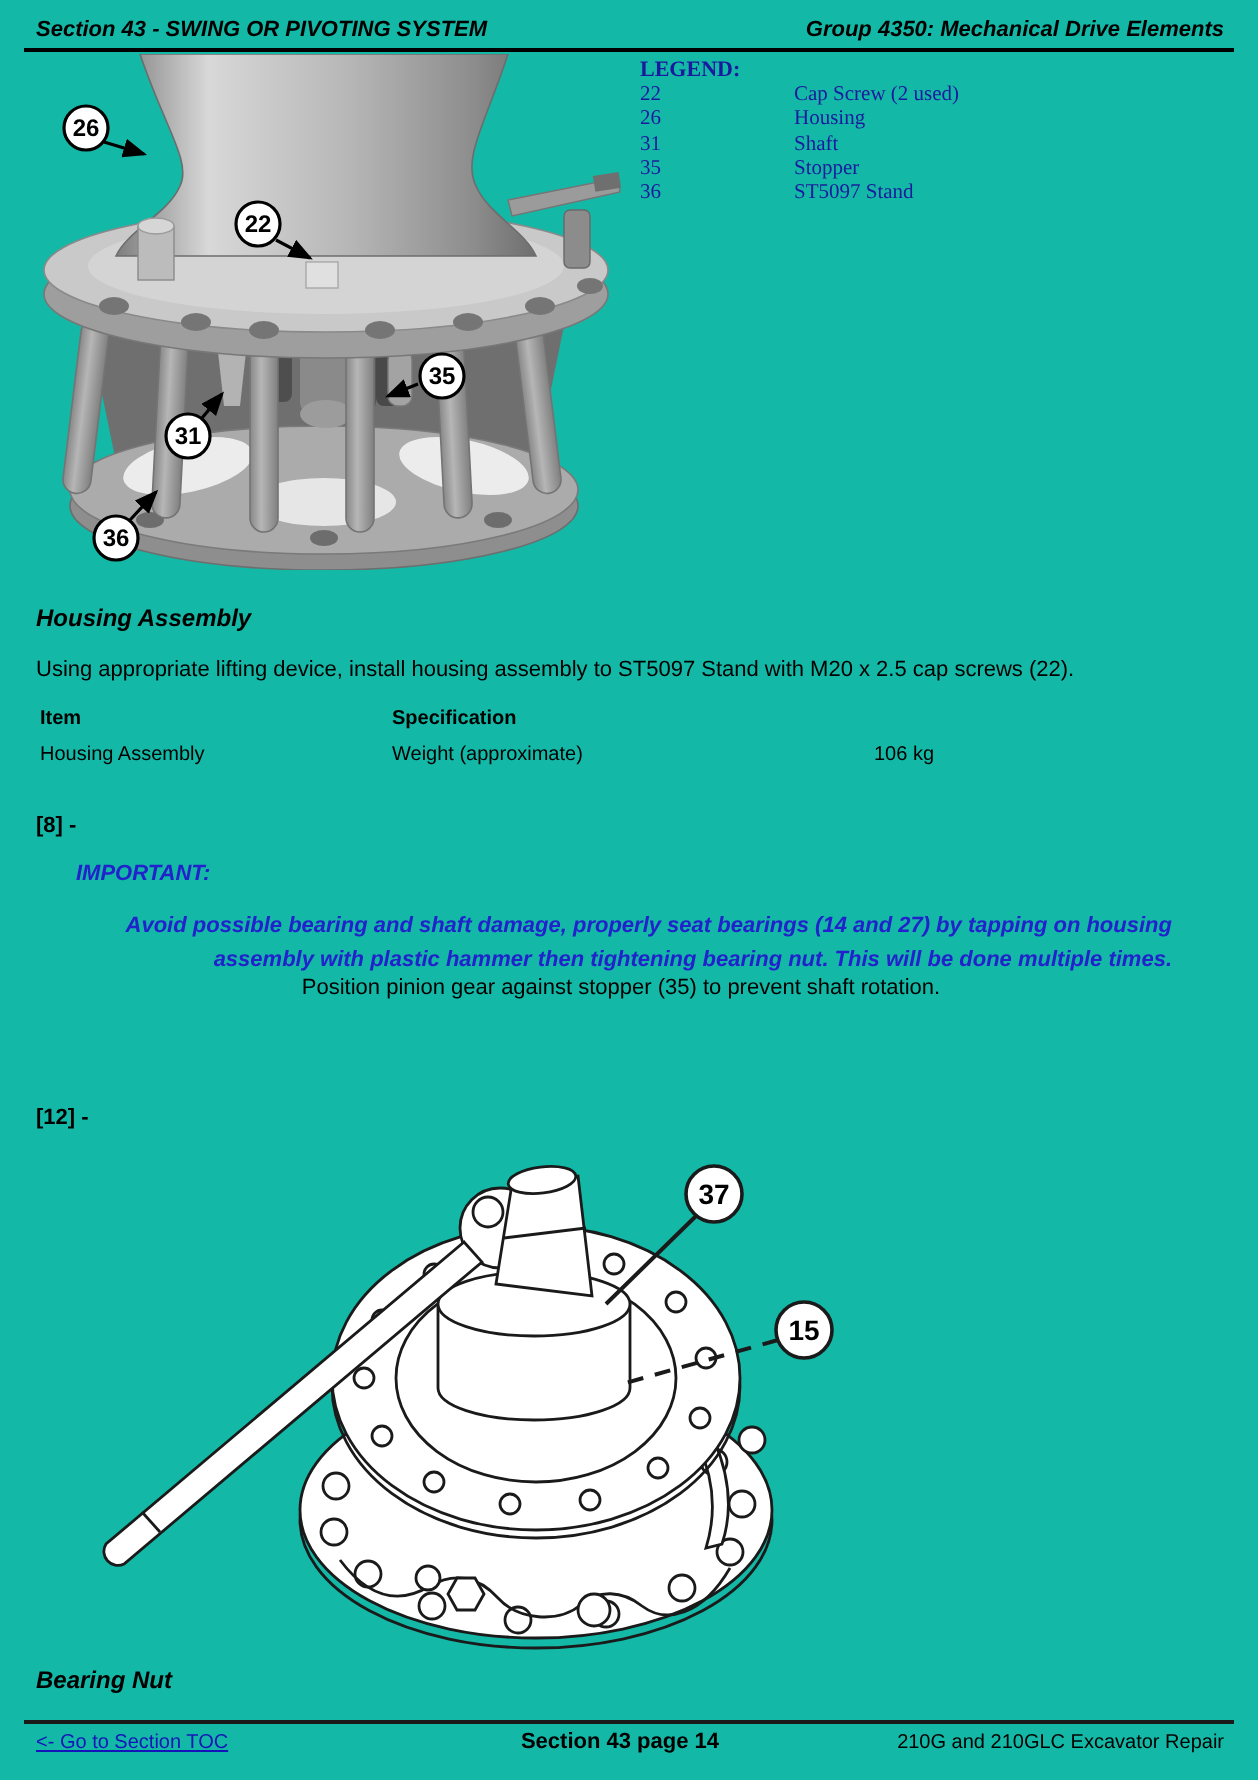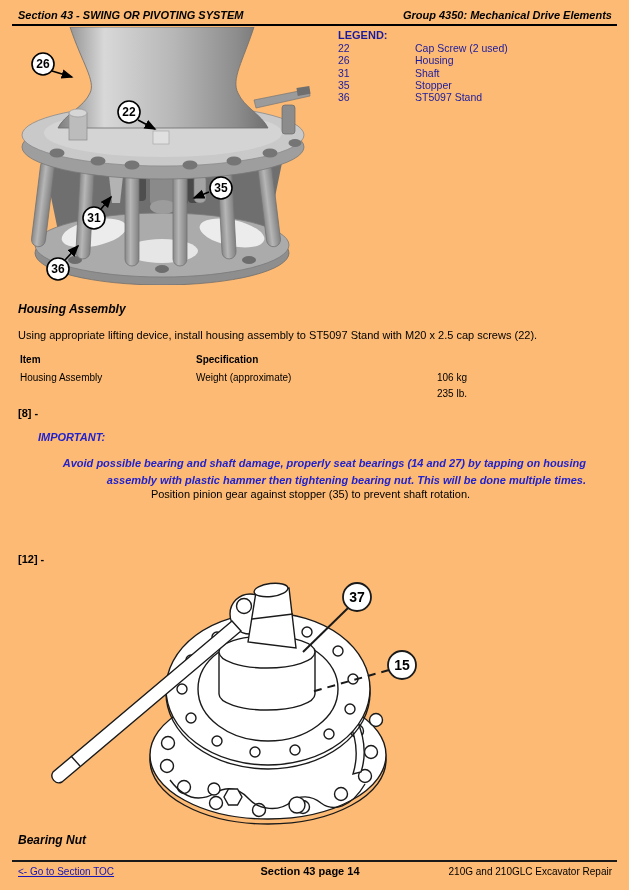--- a/index.html
+++ b/index.html
@@ -1,29 +1,29 @@
 <!DOCTYPE html>
 <html><head>
 <meta charset="utf-8">
 <style>
   * { margin:0; padding:0; box-sizing:border-box; }
   html,body { background:#ffffff; }
   .page {
-    position:relative; width:629px; height:890px; background:#fdba74;
+    position:relative; width:629px; height:890px; background:#14b8a6;
     font-family:"Liberation Sans", sans-serif; color:#000; overflow:hidden;
   }
   
   .hdr-left  { position:absolute; top:9px;  left:18px;  font-size:11px; font-weight:bold; font-style:italic; }
   .hdr-right { position:absolute; top:9px;  right:17px; font-size:11px; font-weight:bold; font-style:italic; }
   .hdr-rule  { position:absolute; top:24px; left:12px;  width:605px; height:2px; background:#000; }
   
   .fig1 { position:absolute; left:12px; top:27px; }
   .fig2 { position:absolute; left:35px; top:562px; }
   
-  .legend { position:absolute; left:338px; top:29px; color:#1a1a9e; font-size:10.5px; line-height:12.3px; }
+  .legend { position:absolute; left:320px; top:29px; color:#1a1a9e; font-size:10.5px; line-height:12.3px;font-family:Liberation Serif, serif; }
   .legend-title { font-weight:bold; font-size:11px; line-height:13px; }
   .legend-row { display:flex; }
   .legend-num { width:77px; }
   
   .h-section { position:absolute; left:18px; font-size:12px; font-weight:bold; font-style:italic; }
   #housing-heading { top:302px; }
   #bearing-heading { top:833px; }
   .para { position:absolute; left:18px; font-size:11px; width:585px; }
   #install-text  { top:329px; }
   #position-text { top:488px;text-align:center; }
@@ -182,21 +182,20 @@
   <div class="spec-table">
     <div class="t-head">
       <div>Item</div>
       <div>Specification</div>
     </div>
     <div class="t-row">
       <div>Housing Assembly</div>
       <div>Weight (approximate)</div>
       <div class="spec-cell">
         <div>106 kg</div>
-        <div>235 lb.</div>
       </div>
     </div>
   </div>
 
   <div id="step-11" class="step">[8] -</div>
   <div class="important-label">IMPORTANT:</div>
   <div class="important-text">Avoid possible bearing and shaft damage, properly seat bearings (14 and 27) by tapping on housing assembly with plastic hammer then tightening bearing nut. This will be done multiple times.</div>
   <div id="position-text" class="para">Position pinion gear against stopper (35) to prevent shaft rotation.</div>
   <div id="step-12" class="step">[12] -</div>
 

